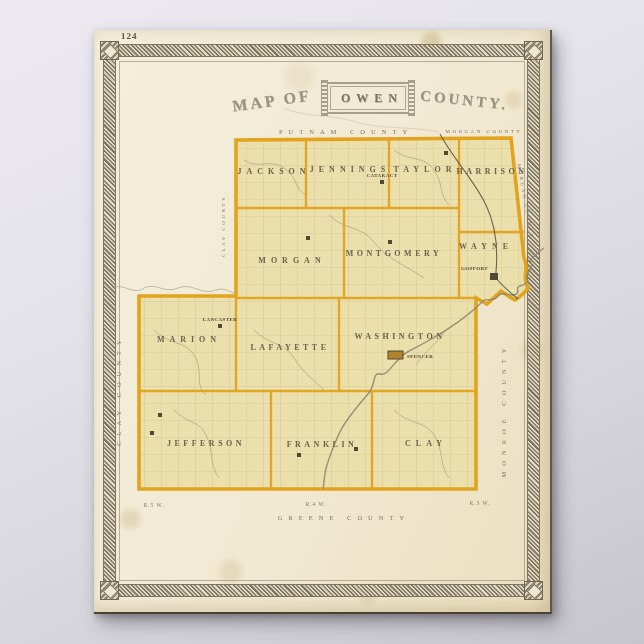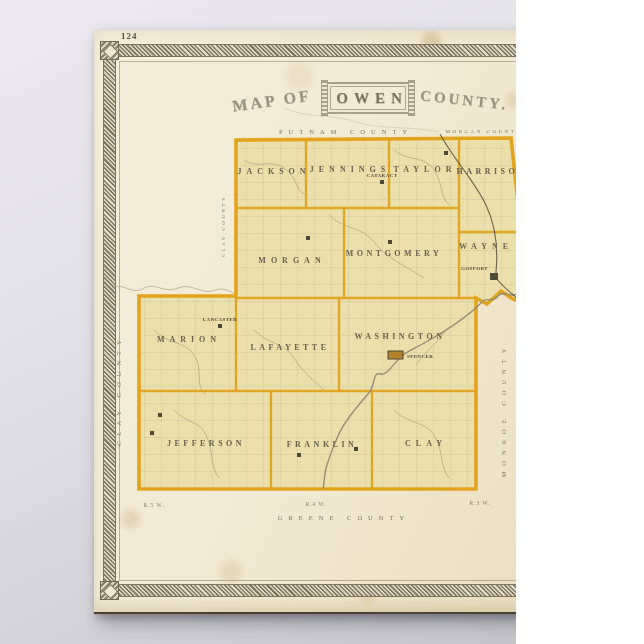--- a/index.html
+++ b/index.html
@@ -1,17 +1,17 @@
 <!DOCTYPE html>
 <html><head>
 <meta charset="utf-8">
 <style>
   html,body{margin:0;padding:0;}
   .stage{
-    position:relative;width:516px;height:644px;overflow:hidden;
+    position:relative;width:644px;height:644px;overflow:hidden;
     background:linear-gradient(155deg,#eceaf0 0%,#e4e3e9 35%,#d6d5db 70%,#c6c5cb 100%);
     font-family:"Liberation Serif", serif;
   }
   .poster{
     position:absolute;left:94px;top:30px;width:456px;height:582px;
     background:
       radial-gradient(circle at 74% 2%, rgba(177,141,74,.30) 0 5px, rgba(177,141,74,0) 14px),
       radial-gradient(circle at 92% 12%, rgba(177,141,74,.18) 0 4px, rgba(177,141,74,0) 12px),
       radial-gradient(circle at 8% 84%, rgba(170,135,70,.20) 0 5px, rgba(170,135,70,0) 14px),
       radial-gradient(circle at 30% 93%, rgba(170,135,70,.16) 0 6px, rgba(170,135,70,0) 16px),
@@ -45,21 +45,21 @@
   .title-row{position:absolute;left:0;top:48px;width:456px;height:40px;color:#958c79;}
   .title-mapof{position:absolute;left:138px;top:14px;font-size:16px;font-weight:bold;
     letter-spacing:3px;transform:rotate(-8deg);color:#9a9180;
     text-shadow:.5px .5px 0 rgba(90,80,60,.25);}
   .cartouche{position:absolute;left:232px;top:4px;width:80px;height:28px;
     border:2px solid #a89f8a;box-shadow:inset 0 0 0 2px #f1e9d2, inset 0 0 0 3px #b0a792;
     display:flex;align-items:center;justify-content:center;}
   .cartouche::before,.cartouche::after{content:"";position:absolute;top:-4px;bottom:-4px;width:5px;
     background:repeating-linear-gradient(0deg,#a89f8a 0 2px,#f1e9d2 2px 4px);border:1px solid #a89f8a;}
   .cartouche::before{left:-7px;} .cartouche::after{right:-7px;}
-  .title-owen{font-size:15px;font-weight:bold;letter-spacing:6px;color:#7b7260;
+  .title-owen{font-size:12px;font-weight:bold;letter-spacing:6px;color:#7b7260;
     text-shadow:.6px .6px 0 rgba(80,70,50,.3);padding-left:8px;}
   .title-county{position:absolute;left:326px;top:14px;font-size:15px;font-weight:bold;
     letter-spacing:3px;transform:rotate(6deg);color:#9a9180;
     text-shadow:.5px .5px 0 rgba(90,80,60,.25);}
   svg text{font-family:"Liberation Serif", serif;fill:#655e4c;}
   .twp-label{font-size:8px;letter-spacing:5px;font-weight:bold;fill:#6a6350;}
   .twp-label.tight{letter-spacing:3.5px;}
   .county-label{font-size:6.5px;letter-spacing:6px;fill:#7b7463;}
   .county-label.small{font-size:5px;letter-spacing:2.5px;}
   .town-label{font-size:5px;letter-spacing:.4px;fill:#4e483a;font-weight:bold;}

